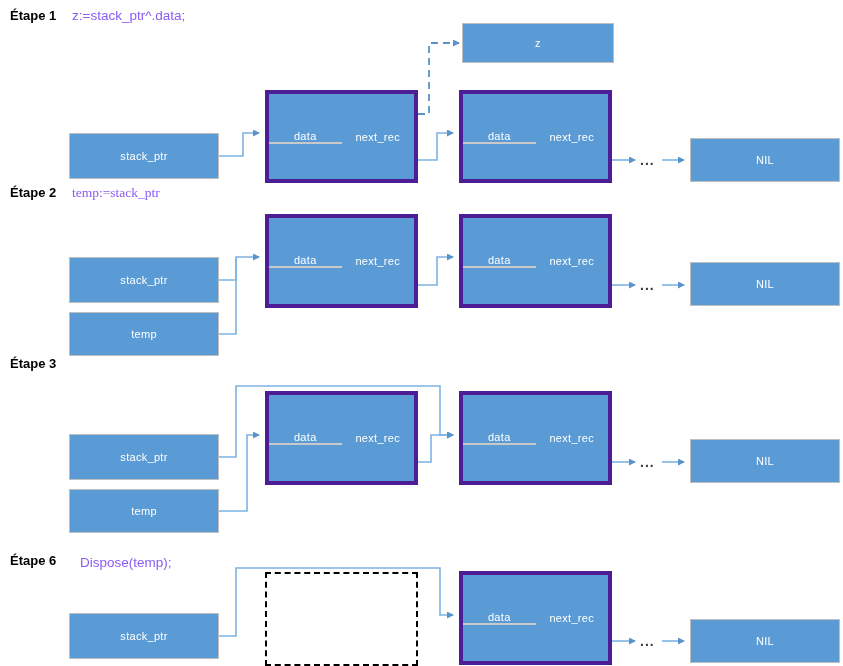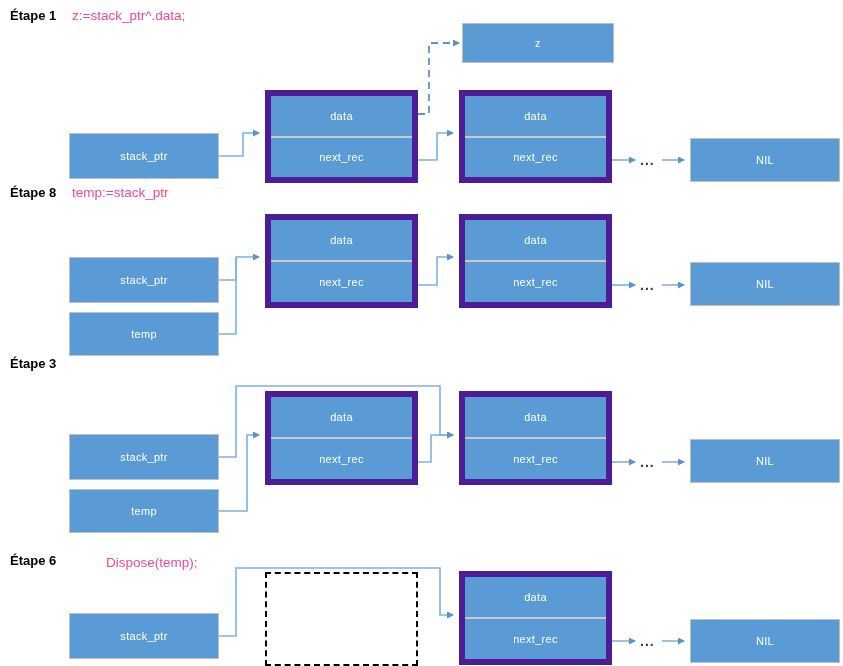--- a/index.html
+++ b/index.html
@@ -27,43 +27,43 @@
     font-size: 13px;
     line-height: 16px;
     white-space: nowrap;
     color: #000;
   }
   .step-code {
     position: absolute;
     font-size: 13.5px;
     line-height: 16px;
     white-space: nowrap;
-    color: #ec4899;
+    color: #8b5cf6;
   }
 
   
   .box {
     position: absolute;
     box-sizing: border-box;
     background: #5b9bd5;
     border: 1px solid #bfbfbf;
     color: #ffffff;
     font-size: 11px;
     display: flex;
     align-items: center;
     justify-content: center;
     letter-spacing: 0.3px;
   }
   .rec {
     position: absolute;
     box-sizing: border-box;
     display: flex;
-    flex-direction: column;
-    border: 6px solid #4c1d95;
+    border: 4px solid #4c1d95;
     background: #5b9bd5;
+    align-items: center;
   }
   .rec .cell {
     flex: 1 1 50%;
     display: flex;
     align-items: center;
     justify-content: center;
     color: #ffffff;
     font-size: 11px;
     letter-spacing: 0.3px;
     background: #5b9bd5;
@@ -193,22 +193,22 @@
 
   <div class="rec" style="left:459px; top:90px; width:153px; height:93px;">
     <div class="cell top">data</div>
     <div class="cell">next_rec</div>
   </div>
 
   <div class="ellipsis" style="left:640px; top:155px;">...</div>
 
   <div class="box" style="left:690px; top:138px; width:150px; height:44px;">NIL</div>
 
-  <div class="step-label" style="left:10px; top:185px;">Étape 8</div>
-  <div class="step-code" style="left:72px; top:185px;">temp:=stack_ptr</div>
+  <div class="step-label" style="left:10px; top:185px;">Étape 2</div>
+  <div class="step-code" style="left:72px; top:185px;font-family:Liberation Serif, serif;">temp:=stack_ptr</div>
 
   <div class="box" style="left:69px; top:257px; width:150px; height:46px;">stack_ptr</div>
 
   <div class="box" style="left:69px; top:312px; width:150px; height:44px;">temp</div>
 
   <div class="rec" style="left:265px; top:214px; width:153px; height:94px;">
     <div class="cell top">data</div>
     <div class="cell">next_rec</div>
   </div>
 
@@ -235,21 +235,21 @@
   <div class="rec" style="left:459px; top:391px; width:153px; height:94px;">
     <div class="cell top">data</div>
     <div class="cell">next_rec</div>
   </div>
 
   <div class="ellipsis" style="left:640px; top:457px;">...</div>
 
   <div class="box" style="left:690px; top:439px; width:150px; height:44px;">NIL</div>
 
   <div class="step-label" style="left:10px; top:553px;">Étape 6</div>
-  <div class="step-code" style="left:106px; top:555px;">Dispose(temp);</div>
+  <div class="step-code" style="left:80px; top:555px;">Dispose(temp);</div>
 
   <div class="box" style="left:69px; top:613px; width:150px; height:46px;">stack_ptr</div>
 
   <div class="freed-box" style="left:265px; top:572px; width:153px; height:94px;"></div>
 
   <div class="rec" style="left:459px; top:571px; width:153px; height:94px;">
     <div class="cell top">data</div>
     <div class="cell">next_rec</div>
   </div>
 

